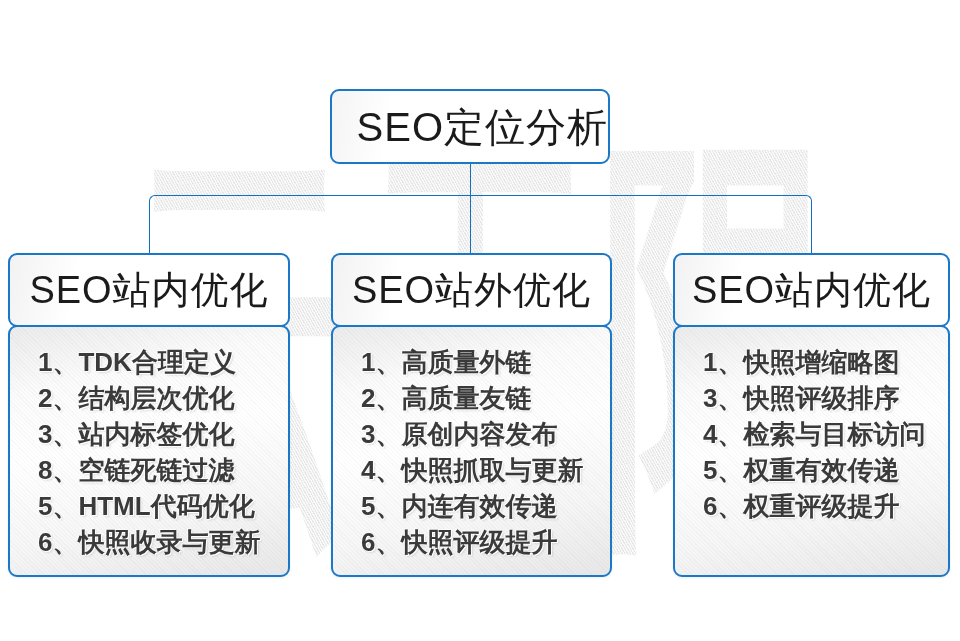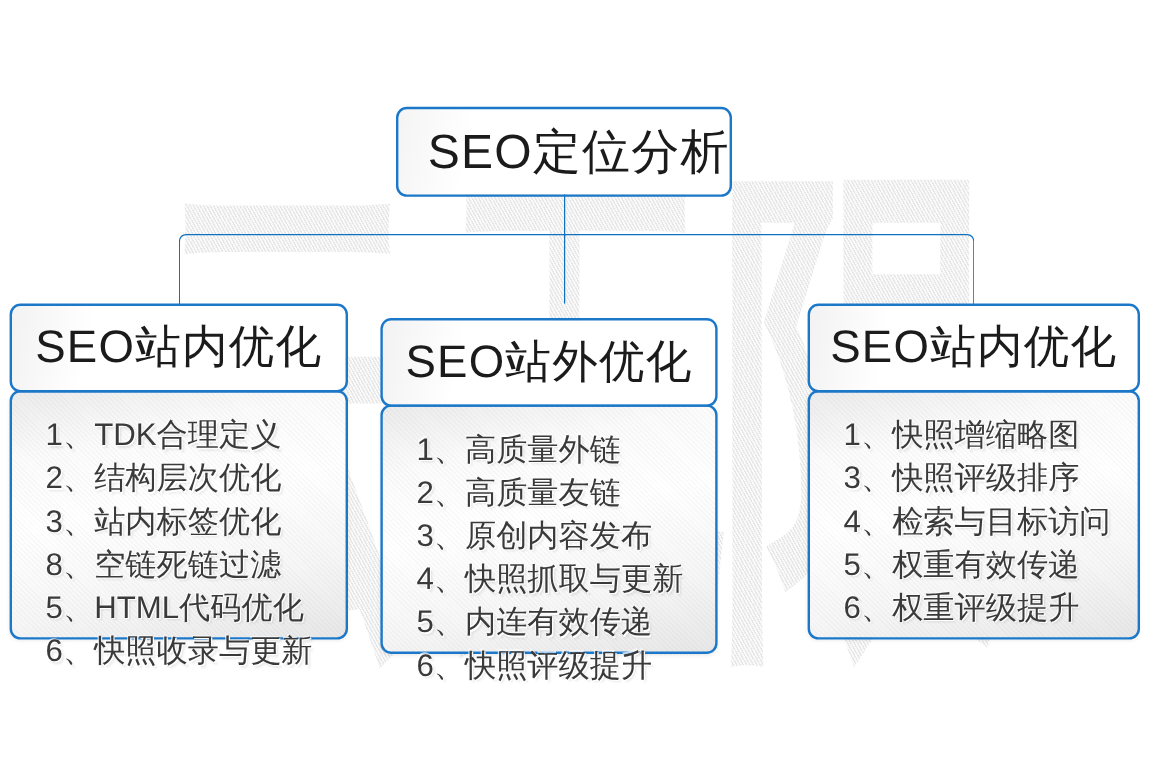--- a/index.html
+++ b/index.html
@@ -55,40 +55,41 @@
     margin-top:25px;
   }
   .root-label{
     font-size:40px;color:#1b1b1b;letter-spacing:1px;line-height:1;
   }
 
   
   .columns{position:absolute;inset:0;z-index:2;}
   .column{position:absolute;top:253px;border-radius:17px;}
   .column:nth-child(1){left:8px;width:282px;}
-  .column:nth-child(2){left:317px;width:281px;margin-top:12px;}
+  .column:nth-child(2){left:331px;width:281px;}
   .column:nth-child(3){left:673px;width:277px;}
 
   .col-header{
     box-sizing:border-box;width:100%;height:74px;
     background:linear-gradient(100deg,#f2f2f2 0%,#ffffff 24%);
     border:2px solid #1b77c8;border-radius:9px;
     display:flex;align-items:center;justify-content:center;
     position:relative;z-index:2;
   }
   .col-title{font-size:38px;color:#1b1b1b;letter-spacing:1px;line-height:1;white-space:nowrap;}
 
   .col-body{
-    box-sizing:border-box;width:100%;height:208px;margin-top:-2px;
+    box-sizing:border-box;width:100%;height:252px;margin-top:-2px;
     border:2px solid #1b77c8;border-radius:9px;
     background-image:
       repeating-linear-gradient(45deg,rgba(0,0,0,0.022) 0 1px,rgba(0,0,0,0) 1px 3px),
       linear-gradient(168deg,#ebebeb 0%,#fbfbfb 22%,#ffffff 45%,#f6f6f6 74%,#e7e7e7 100%);
     position:relative;z-index:1;
     box-shadow:0 1px 3px rgba(0,0,0,0.07);
+    font-weight:bold;
   }
   .col-body ul{
     list-style:none;margin:0;padding:17px 10px 0 28px;
   }
   .col-body li{
     font-size:26px;line-height:36px;color:#3a3a3a;white-space:nowrap;
     text-shadow:1px 1px 0 #ffffff,-1px -1px 0 rgba(255,255,255,0.7),2px 2px 2px rgba(0,0,0,0.10);
   }
 </style>
 </head>

